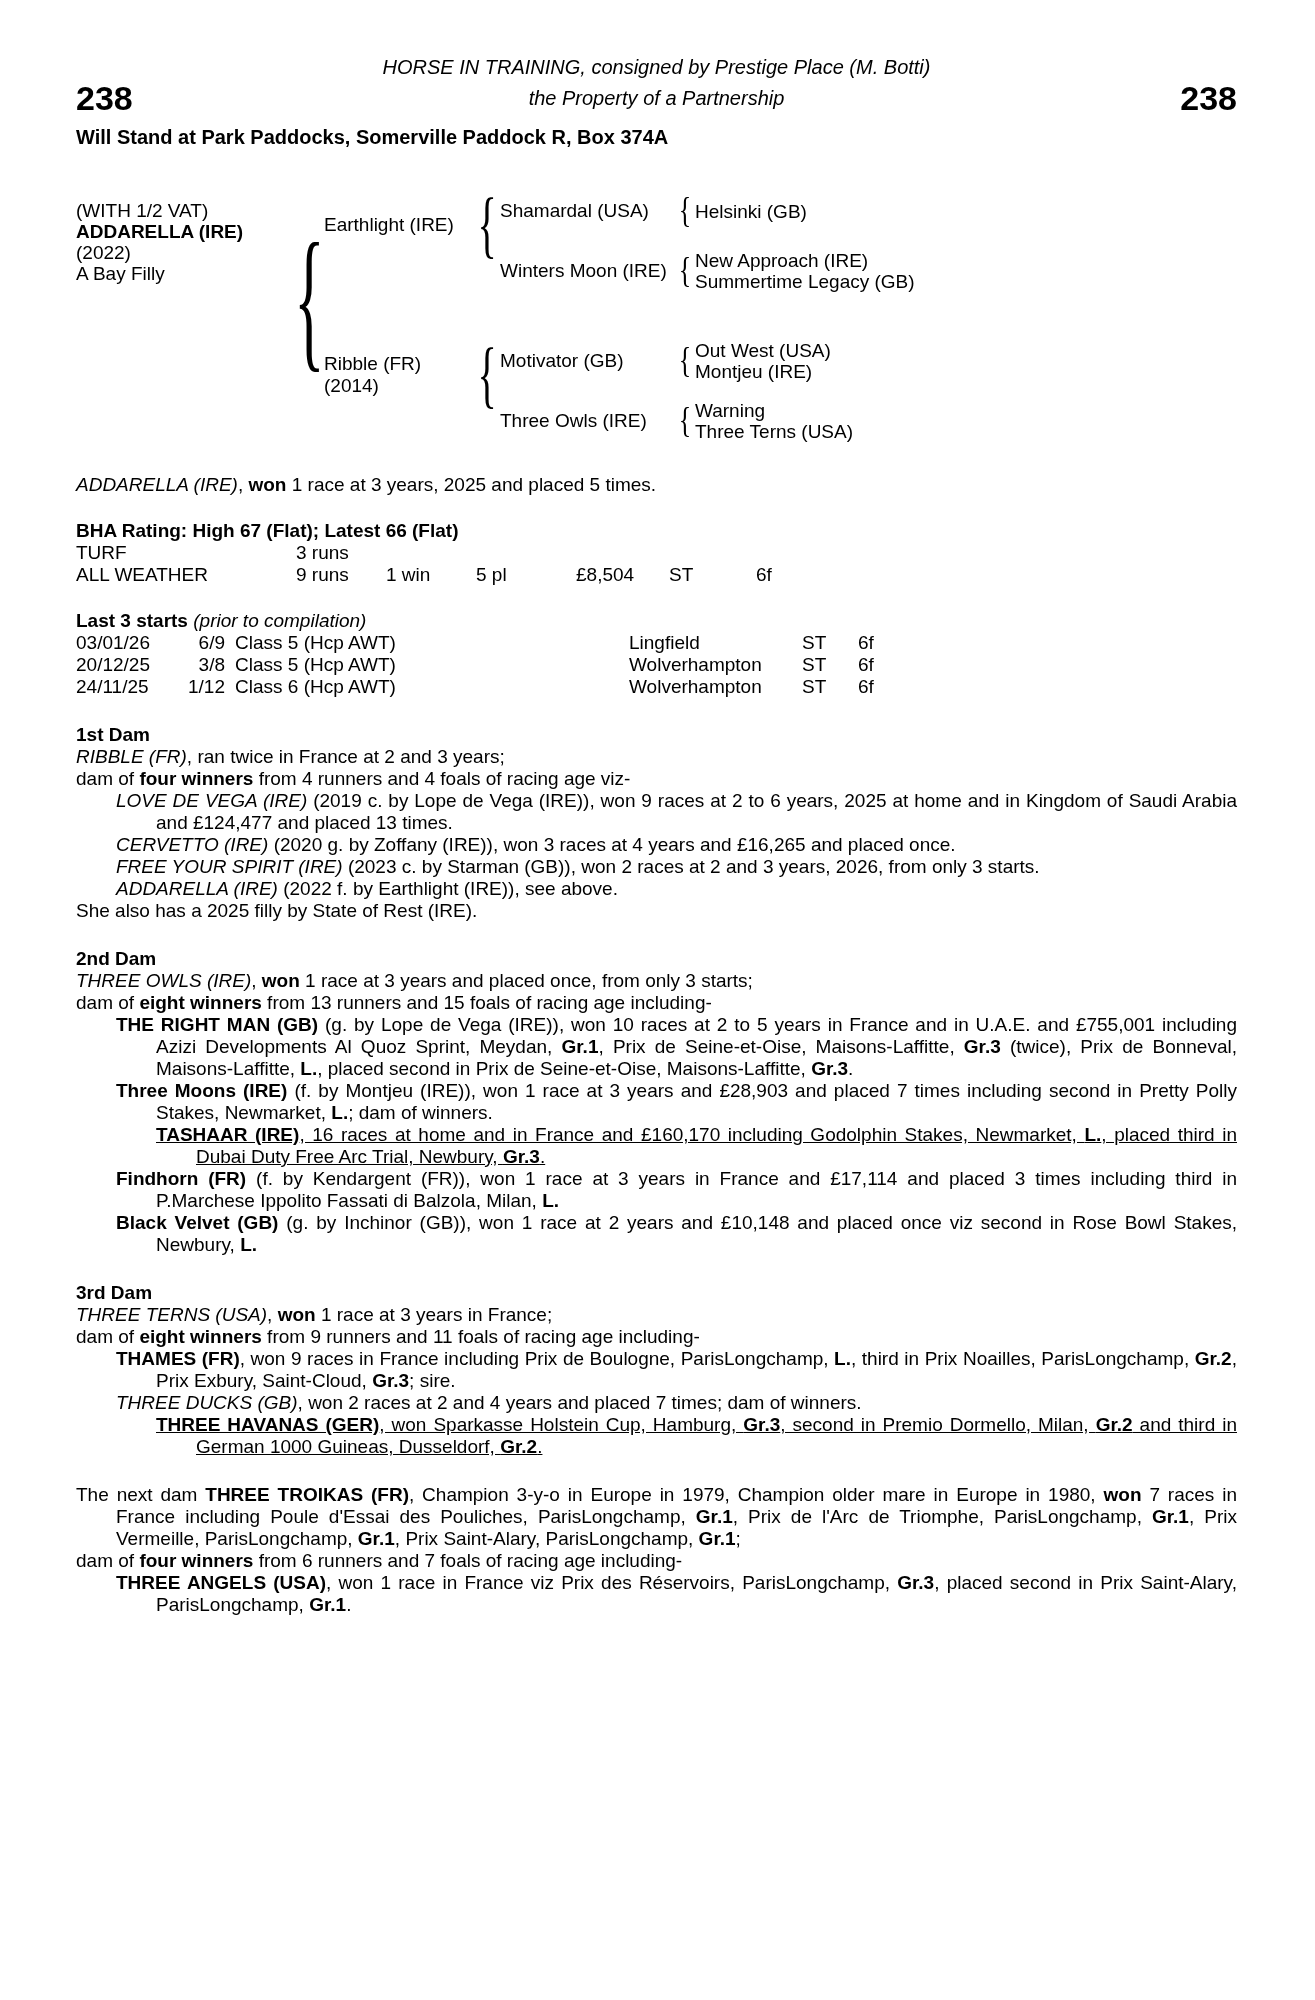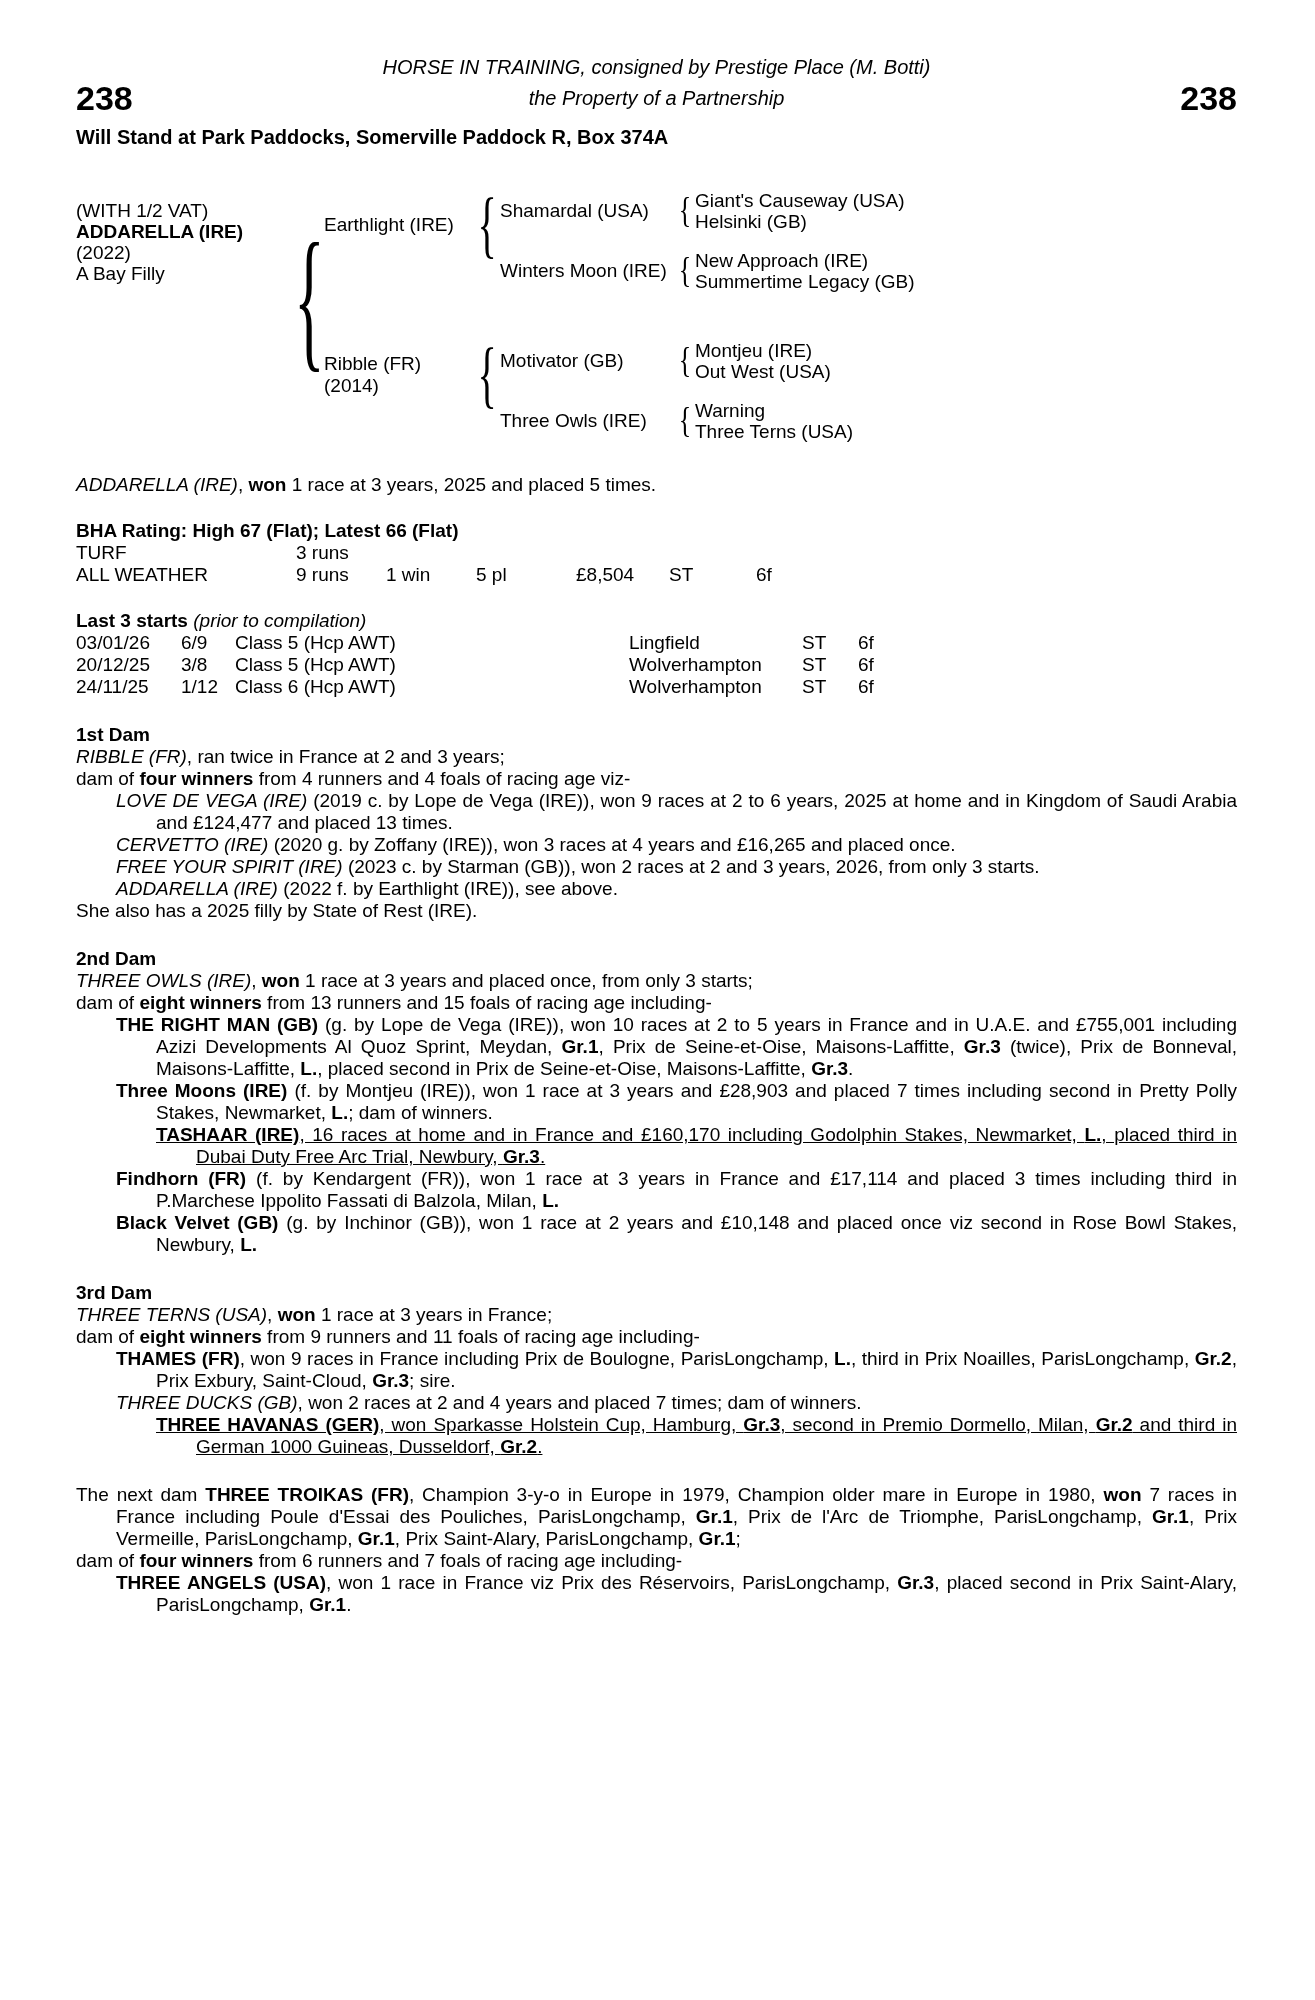--- a/index.html
+++ b/index.html
@@ -31,21 +31,21 @@
   .gen2-row { display:flex; align-items:center; min-height:46px; }
   .gen2-name { width:175px; }
   .gen3 { flex:1; display:flex; flex-direction:column; line-height:21px; }
 
   
   .intro { margin-top:30px; }
   .bha-line { font-weight:bold; margin-top:24px; }
   .surface-grid { display:grid; grid-template-columns:220px 90px 90px 100px 93px 87px auto; }
   .starts-head { margin-top:24px; }
   .starts-grid { display:grid; grid-template-columns:105px 44px 404px 173px 56px auto; }
-  .starts-grid .pos { }
+  .starts-grid .pos { text-align:right; }
   .starts-grid .cls { padding-left:10px; }
 
   
   .dam-heading { font-weight:bold; margin-top:26px; }
   .para { text-align:justify; padding-left:40px; text-indent:-40px; }
   .para.L1 { padding-left:80px; }
   .para.L2 { padding-left:120px;text-decoration:underline; }
   .tail { margin-top:26px; }
 </style>
 </head>
@@ -72,21 +72,20 @@
     <div class="ped-tree">
 
       <div class="ped-half">
         <div class="gen1">Earthlight (IRE)</div>
         <div class="brace mid">{</div>
         <div class="gen2-group">
           <div class="gen2-row">
             <div class="gen2-name">Shamardal (USA)</div>
             <div class="brace small">{</div>
             <div class="gen3">
-              <div>Giant's Causeway (USA)</div>
               <div>Helsinki (GB)</div>
             </div>
           </div>
           <div class="gen2-row">
             <div class="gen2-name">Winters Moon (IRE)</div>
             <div class="brace small">{</div>
             <div class="gen3">
               <div>New Approach (IRE)</div>
               <div>Summertime Legacy (GB)</div>
             </div>
@@ -98,22 +97,22 @@
         <div class="gen1">
           <div>Ribble (FR)</div>
           <div>(2014)</div>
         </div>
         <div class="brace mid">{</div>
         <div class="gen2-group">
           <div class="gen2-row">
             <div class="gen2-name">Motivator (GB)</div>
             <div class="brace small">{</div>
             <div class="gen3">
+              <div>Out West (USA)</div>
               <div>Montjeu (IRE)</div>
-              <div>Out West (USA)</div>
             </div>
           </div>
           <div class="gen2-row">
             <div class="gen2-name">Three Owls (IRE)</div>
             <div class="brace small">{</div>
             <div class="gen3">
               <div>Warning</div>
               <div>Three Terns (USA)</div>
             </div>
           </div>

